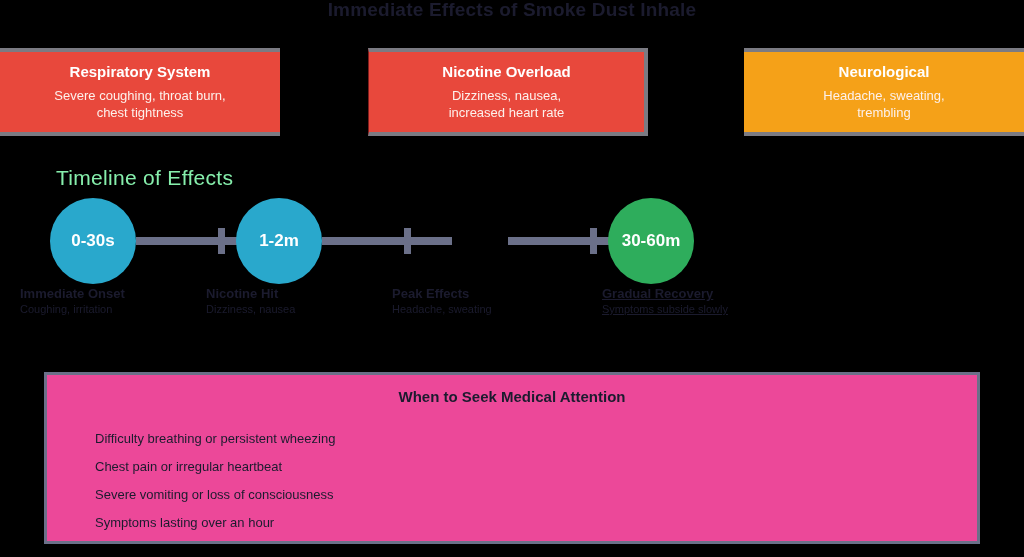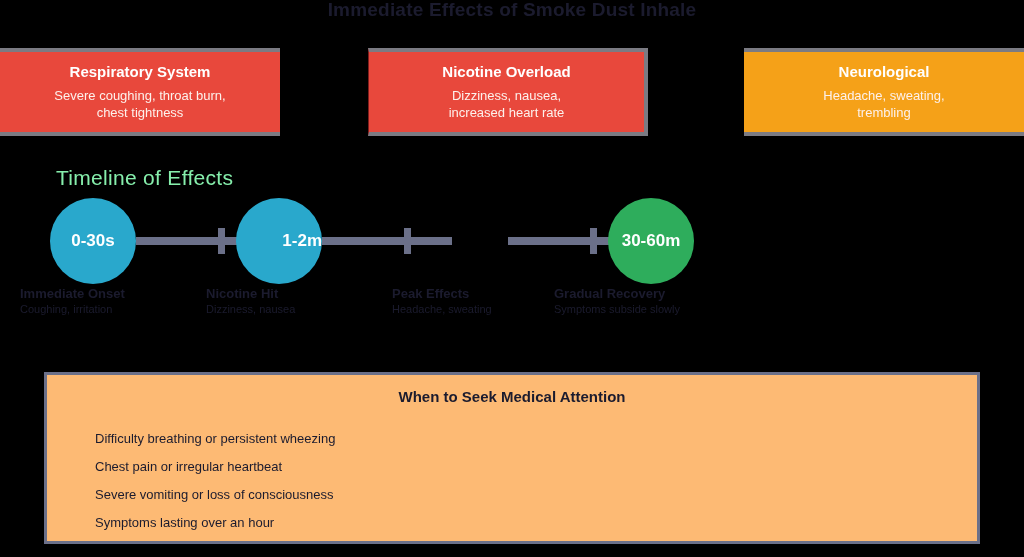--- a/index.html
+++ b/index.html
@@ -130,21 +130,21 @@
   }
 
   
   .info-box {
     position: absolute;
     left: 44px;
     top: 372px;
     width: 936px;
     height: 172px;
     border: 3px solid #6b7089;
-    background: #fdba74;
+    background: #ec4899;
   }
   .info-title {
     margin-top: 13px;
     text-align: center;
     font-size: 15px;
     font-weight: bold;
     color: #1b1b2e;
   }
   .info-list {
     margin: 20px 0 0 46px;
@@ -186,40 +186,40 @@
     <div class="connector" style="left:106px; width:130px;"></div>
     <div class="tick" style="left:188px;"></div>
     <div class="connector" style="left:292px; width:130px;"></div>
     <div class="tick" style="left:374px;"></div>
     <div class="connector" style="left:478px; width:130px;"></div>
     <div class="tick" style="left:560px;"></div>
 
     <div class="node" style="left: 20px; background: rgb(41, 168, 204);">
       <span>0-30s</span>
     </div>
-    <div class="node" style="left: 206px; background: rgb(41, 168, 204); justify-content: flex-end;">
+    <div class="node" style="left: 206px; background: rgb(41, 168, 204);">
       <span>1-2m</span>
     </div>
     <div class="node" style="left: 578px; background: rgb(46, 173, 92);">
       <span>30-60m</span>
     </div>
 
     <div class="node-label" style="left:-10px;">
       <div class="nl-title">Immediate Onset</div>
       <div class="nl-sub">Coughing, irritation</div>
     </div>
     <div class="node-label" style="left:176px;">
       <div class="nl-title">Nicotine Hit</div>
       <div class="nl-sub">Dizziness, nausea</div>
     </div>
     <div class="node-label" style="left:362px;">
       <div class="nl-title">Peak Effects</div>
       <div class="nl-sub">Headache, sweating</div>
     </div>
-    <div class="node-label" style="left:524px;">
+    <div class="node-label" style="left:572px;text-decoration:underline;">
       <div class="nl-title">Gradual Recovery</div>
       <div class="nl-sub">Symptoms subside slowly</div>
     </div>
   </div>
 
   <div class="info-box">
     <div class="info-title">When to Seek Medical Attention</div>
     <ul class="info-list">
       <li>Difficulty breathing or persistent wheezing</li>
       <li>Chest pain or irregular heartbeat</li>

